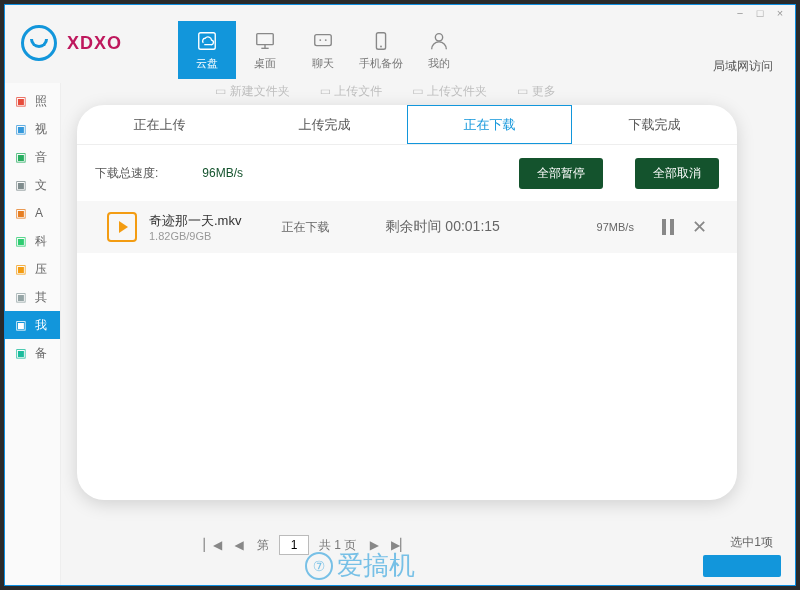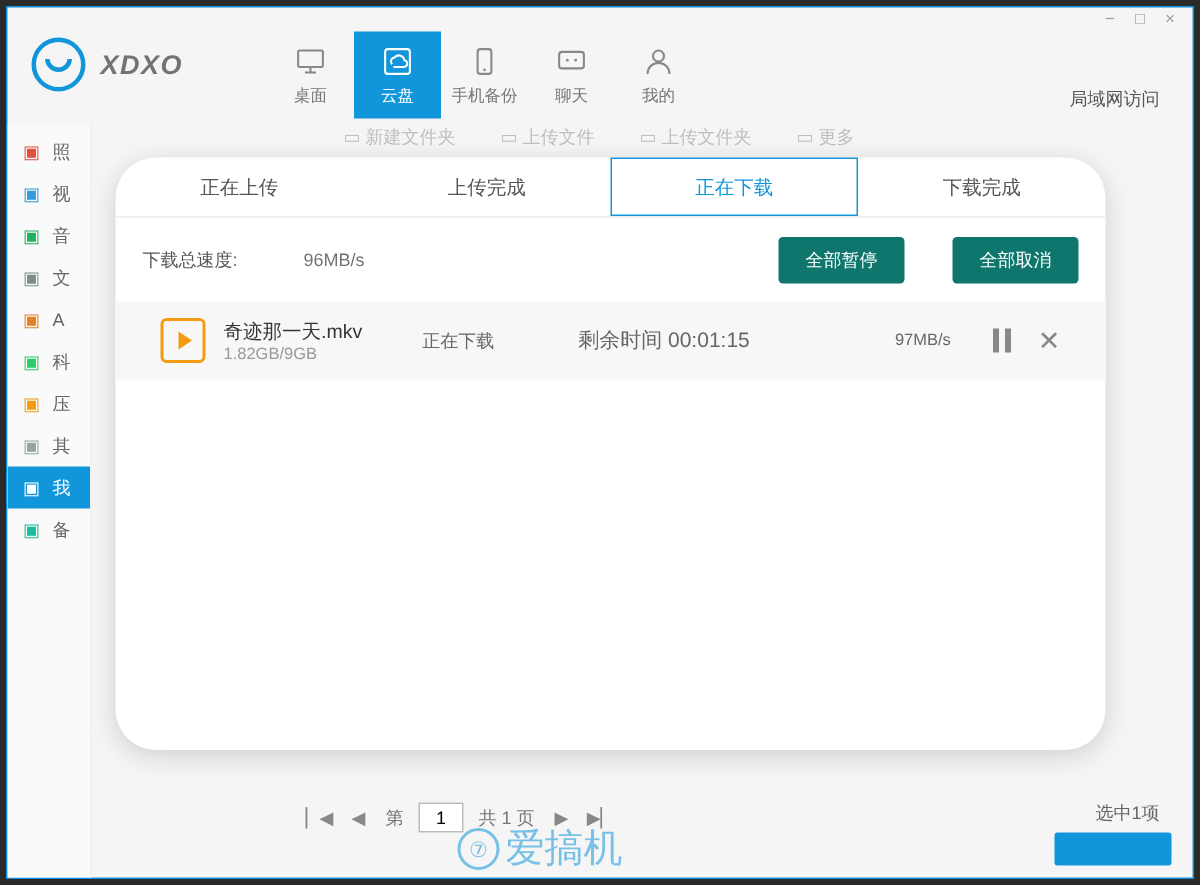--- a/index.html
+++ b/index.html
@@ -4,42 +4,42 @@
 <style>
 * { margin: 0; padding: 0; box-sizing: border-box; font-family: "Microsoft YaHei", Arial, sans-serif; }
 body { background: #2a2a2a; padding: 4px; }
 .window { width: 792px; height: 582px; background: #f5f5f5; border: 1px solid #0e8ee0; position: relative; overflow: hidden; }
 .titlebar { height: 16px; display: flex; justify-content: flex-end; align-items: center; padding-right: 10px; gap: 10px; }
 .win-ctrl { width: 10px; height: 10px; display: flex; align-items: center; justify-content: center; color: #999; font-size: 11px; cursor: pointer; }
 .header { height: 62px; display: flex; align-items: flex-start; padding: 0 16px; }
 .logo-area { display: flex; align-items: center; gap: 10px; margin-top: 4px; }
 .logo-circle { width: 36px; height: 36px; border: 3px solid #1296db; border-radius: 50%; display: flex; align-items: center; justify-content: center; }
 .logo-smile { width: 18px; height: 9px; border: 3px solid #1296db; border-top: none; border-radius: 0 0 18px 18px; }
-.brand { font-size: 18px; font-weight: bold; color: #737373; letter-spacing: 1px; font-style: italic; }
+.brand { font-size: 18px; font-weight: bold; color: #be185d; letter-spacing: 1px; }
 .nav-icons { display: flex; margin-left: 56px; }
 .nav-item { width: 58px; height: 58px; display: flex; flex-direction: column; align-items: center; justify-content: center; gap: 4px; cursor: pointer; }
 .nav-item.active { background: #1296db; color: #fff; }
 .nav-item svg { width: 22px; height: 22px; }
 .nav-item .nav-label { font-size: 11px; color: #777; }
 .nav-item.active .nav-label { color: #fff; }
 .lan-link { margin-left: auto; font-size: 12px; color: #555; align-self: flex-end; padding-bottom: 8px; margin-right: 6px; }
 .content { position: relative; height: 504px; display: flex; }
 .sidebar { width: 56px; background: #fafafa; border-right: 1px solid #eee; padding-top: 4px; }
 .side-item { height: 28px; display: flex; align-items: center; gap: 6px; padding-left: 8px; cursor: pointer; font-size: 12px; color: #666; }
 .side-item.active { background: #1296db; color: #fff; }
 .side-icon { width: 16px; height: 16px; display: flex; align-items: center; justify-content: center; }
-.toolbar-ghost { position: absolute; left: 224px; top: 0; display: flex; gap: 30px; font-size: 12px; color: #888; filter: blur(0.4px); opacity: 0.5; }
+.toolbar-ghost { position: absolute; left: 210px; top: 0; display: flex; gap: 30px; font-size: 12px; color: #888; filter: blur(0.4px); opacity: 0.5; }
 .modal { position: absolute; left: 72px; top: 100px; width: 660px; height: 395px; background: #fff; box-shadow: 0 4px 18px rgba(0,0,0,0.15); border-radius: 27px; }
 .tabs { display: flex; height: 40px; border-bottom: 1px solid #eee; }
 .tab { flex: 1; display: flex; align-items: center; justify-content: center; font-size: 13px; color: #555; cursor: pointer; border: 1px solid transparent; }
 .tab.active { color: #1296db; border: 1px solid #1296db; }
 .speed-row { display: flex; align-items: center; height: 56px; padding: 0 18px; gap: 20px; }
 .speed-label { font-size: 12px; color: #555; }
-.speed-val { font-size: 12px; color: #737373; margin-left: 24px; }
-.btn { background: #0f766e; color: #fff; font-size: 12px; padding: 7px 18px; border-radius: 3px; cursor: pointer; }
+.speed-val { font-size: 12px; color: #14532d; margin-left: 24px; }
+.btn { background: #14532d; color: #fff; font-size: 12px; padding: 7px 18px; border-radius: 3px; cursor: pointer; }
 .btn + .btn { margin-left: 12px; }
 .spacer { flex: 1; }
 .dl-row { display: flex; align-items: center; height: 52px; padding: 0 30px; background: #f7f7f7; }
 .file-icon { width: 30px; height: 30px; border: 2px solid #f39c12; border-radius: 4px; display: flex; align-items: center; justify-content: center; }
 .play-tri { width: 0; height: 0; border-left: 9px solid #f39c12; border-top: 6px solid transparent; border-bottom: 6px solid transparent; margin-left: 2px; }
 .file-meta { margin-left: 12px; }
 .file-name { font-size: 13px; color: #333; }
 .file-size { font-size: 11px; color: #999; }
 .dl-status { margin-left: 40px; font-size: 12px; color: #666; }
 .dl-remain { margin-left: 56px; font-size: 14px; color: #666; }
@@ -67,49 +67,49 @@
   </div>
 
   <div class="header">
     <div class="logo-area">
       <div class="logo-circle">
           <div class="logo-smile"></div>
         </div>
       <div class="brand">XDXO</div>
     </div>
     <div class="nav-icons">
+      <div class="nav-item active">
+        <svg viewBox="0 0 24 24">
+            <rect x="3" y="3" width="18" height="18" rx="2" fill="none" stroke="#fff" stroke-width="1.5"></rect>
+            <path d="M8 14 a3 3 0 0 1 2-5 a4 4 0 0 1 7 2 a2.5 2.5 0 0 1 -1 5 h-7" fill="none" stroke="#fff" stroke-width="1.5"></path>
+          </svg>
+        <span class="nav-label">云盘</span>
+      </div>
       <div class="nav-item">
         <svg viewBox="0 0 24 24">
             <rect x="3" y="4" width="18" height="12" rx="1" fill="none" stroke="#888" stroke-width="1.5"></rect>
             <line x1="8" y1="20" x2="16" y2="20" stroke="#888" stroke-width="1.5"></line>
             <line x1="12" y1="16" x2="12" y2="20" stroke="#888" stroke-width="1.5"></line>
           </svg>
         <span class="nav-label">桌面</span>
       </div>
-      <div class="nav-item active">
-        <svg viewBox="0 0 24 24">
-            <rect x="3" y="3" width="18" height="18" rx="2" fill="none" stroke="#fff" stroke-width="1.5"></rect>
-            <path d="M8 14 a3 3 0 0 1 2-5 a4 4 0 0 1 7 2 a2.5 2.5 0 0 1 -1 5 h-7" fill="none" stroke="#fff" stroke-width="1.5"></path>
-          </svg>
-        <span class="nav-label">云盘</span>
-      </div>
-      <div class="nav-item">
-        <svg viewBox="0 0 24 24">
-            <rect x="7" y="3" width="10" height="18" rx="2" fill="none" stroke="#888" stroke-width="1.5"></rect>
-            <circle cx="12" cy="18" r="1" fill="#888"></circle>
-          </svg>
-        <span class="nav-label">手机备份</span>
-      </div>
       <div class="nav-item">
         <svg viewBox="0 0 24 24">
             <rect x="3" y="5" width="18" height="12" rx="2" fill="none" stroke="#888" stroke-width="1.5"></rect>
             <circle cx="9" cy="11" r="1" fill="#888"></circle>
             <circle cx="15" cy="11" r="1" fill="#888"></circle>
           </svg>
         <span class="nav-label">聊天</span>
+      </div>
+      <div class="nav-item">
+        <svg viewBox="0 0 24 24">
+            <rect x="7" y="3" width="10" height="18" rx="2" fill="none" stroke="#888" stroke-width="1.5"></rect>
+            <circle cx="12" cy="18" r="1" fill="#888"></circle>
+          </svg>
+        <span class="nav-label">手机备份</span>
       </div>
       <div class="nav-item">
         <svg viewBox="0 0 24 24">
             <circle cx="12" cy="8" r="4" fill="none" stroke="#888" stroke-width="1.5"></circle>
             <path d="M4 21 a8 8 0 0 1 16 0" fill="none" stroke="#888" stroke-width="1.5"></path>
           </svg>
         <span class="nav-label">我的</span>
       </div>
     </div>
     <div class="lan-link">局域网访问</div>

